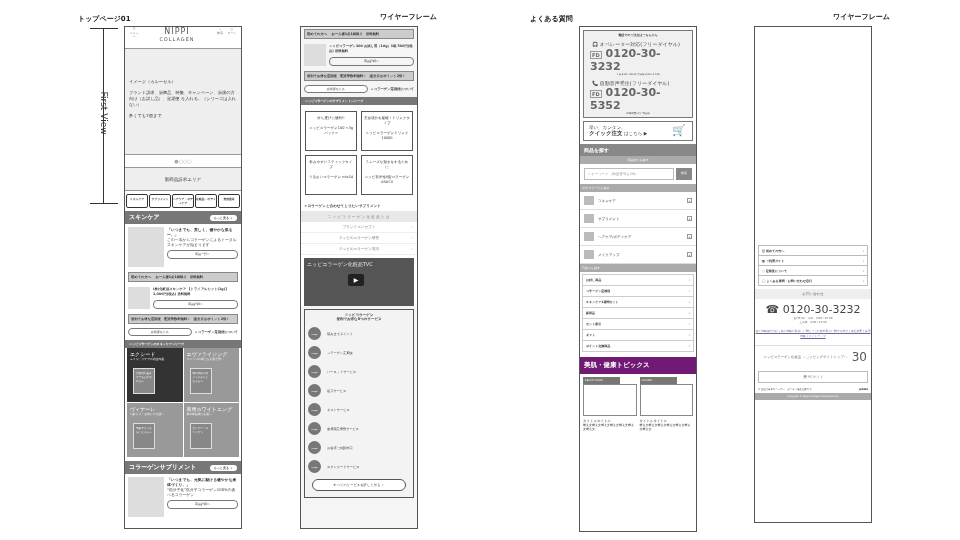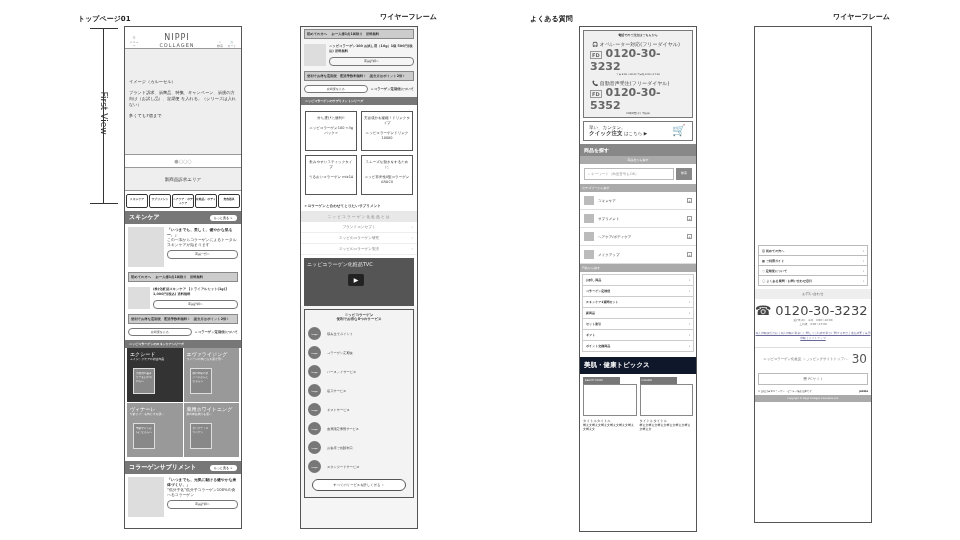--- a/index.html
+++ b/index.html
@@ -4,21 +4,21 @@
 <style>
 *{box-sizing:border-box;margin:0;padding:0}
 body{width:960px;height:540px;background:#fff;font-family:"DejaVu Sans","Liberation Sans",sans-serif;position:relative;overflow:hidden;color:#333}
 .lbl{position:absolute;font-size:7px;font-weight:bold;color:#222}
 .phone{position:absolute;border:1px solid #555;background:#fff;overflow:hidden}
 .fv{position:absolute;left:90px;top:28px;width:28px;height:176px}
 .fv .v{position:absolute;left:13px;top:0;width:1px;height:176px;background:#333}
 .fv .t{position:absolute;left:0;top:0;width:28px;height:1px;background:#333}
 .fv .b{position:absolute;left:0;bottom:0;width:28px;height:1px;background:#333}
 .fv .txt{position:absolute;left:-8px;top:80px;font-size:9px;transform:rotate(90deg);white-space:nowrap;color:#333}
-.hdr{height:22px;border-bottom:1px solid #999;display:flex;align-items:flex-end;justify-content:space-between;padding:0 4px;font-size:3px}
+.hdr{height:22px;border-bottom:1px solid #999;display:flex;align-items:flex-start;justify-content:space-between;padding:0 4px;font-size:3px}
 .logo{text-align:center;font-size:8px;letter-spacing:1px;color:#555}
 .logo small{display:block;font-size:5px;letter-spacing:1px}
 .ico{width:10px;text-align:center;font-size:3px;color:#777}
 .carousel{height:106px;background:#eee;border-bottom:1px solid #999;padding:30px 4px 0;font-size:4.2px;line-height:6px}
 .carousel p{margin-bottom:5px}
 .dots{height:12px;text-align:center;font-size:5px;color:#aaa;padding-top:3px}
 .newarea{height:24px;background:#eee;border-top:1px solid #999;border-bottom:1px solid #999;text-align:center;font-size:4.5px;line-height:24px}
 .chips{display:flex;gap:1px;padding:3px 1px}
 .chip{flex:1;border:1px solid #333;border-radius:2px;font-size:2.8px;text-align:center;padding:2px 0;font-weight:bold}
 .sec{background:#777;color:#fff;font-size:6px;font-weight:bold;padding:2px 4px;display:flex;justify-content:space-between;align-items:center}
@@ -54,29 +54,29 @@
 .quick .cart{position:absolute;right:6px;top:2px;font-size:11px}
 .bar{background:#888;color:#fff;font-size:5px;font-weight:bold;padding:3px 4px}
 .bar2{background:#aaa;color:#fff;font-size:3px;text-align:center;padding:2px}
 .search{display:flex;margin:4px;gap:2px}
 .search .in{flex:1;border:1px solid #bbb;font-size:3.5px;color:#999;padding:3px}
 .search .btn{background:#888;color:#fff;font-size:3px;padding:3px 5px}
 .cat{display:flex;align-items:center;height:18px;border-bottom:1px solid #ddd;font-size:3.5px;padding:0 4px;gap:4px}
 .cat .ci{width:10px;height:9px;background:#bbb}
 .cat .pl{margin-left:auto;border:1px solid #999;font-size:3px;width:5px;height:5px;line-height:4px;text-align:center}
 .lr{display:flex;justify-content:space-between;height:12px;align-items:center;border:1px solid #ccc;margin:0 2px -1px;font-size:3px;font-weight:bold;padding:0 3px}
-.topics{background:#0f172a;color:#fff;font-size:6.5px;font-weight:bold;padding:4px}
+.topics{background:#701a75;color:#fff;font-size:6.5px;font-weight:bold;padding:4px}
 .art{display:flex;gap:3px;padding:3px}
 .acard{flex:1;font-size:3px}
 .acard .tag{background:#777;color:#fff;font-size:2.4px;padding:2px;width:70%}
 .acard .im{height:32px;border:1px solid #888}
 .acard .ttl{font-size:3.4px;margin-top:3px}
 .fm{display:flex;justify-content:space-between;height:11px;align-items:center;border:1px solid #bbb;margin:0 3px -1px;font-size:3px;font-weight:bold;padding:0 3px}
 .inq{background:#eee;font-size:3.5px;text-align:center;padding:3px;margin-top:4px;color:#666}
-.bignum{font-size:13px;text-align:left;margin-top:4px;color:#444}
+.bignum{font-size:11px;text-align:center;margin-top:4px;color:#444}
 .hours{font-size:2.7px;text-align:center;color:#666}
 .flinks{font-size:2.8px;color:#6a6a9a;text-align:center;line-height:5px;margin-top:5px;text-decoration:underline}
 .shop{display:flex;align-items:center;margin-top:6px;border-top:1px solid #ddd;padding:4px;font-size:3.4px;color:#666}
 .pc{border:1px solid #bbb;margin:3px;text-align:center;font-size:3.4px;padding:3px;color:#777}
 .copy{background:#aaa;color:#fff;font-size:2.4px;text-align:center;padding:2px}
 </style>
 </head>
 <body>
 
 <div class="lbl" style="left:78px;top:14px">トップページ01</div>

